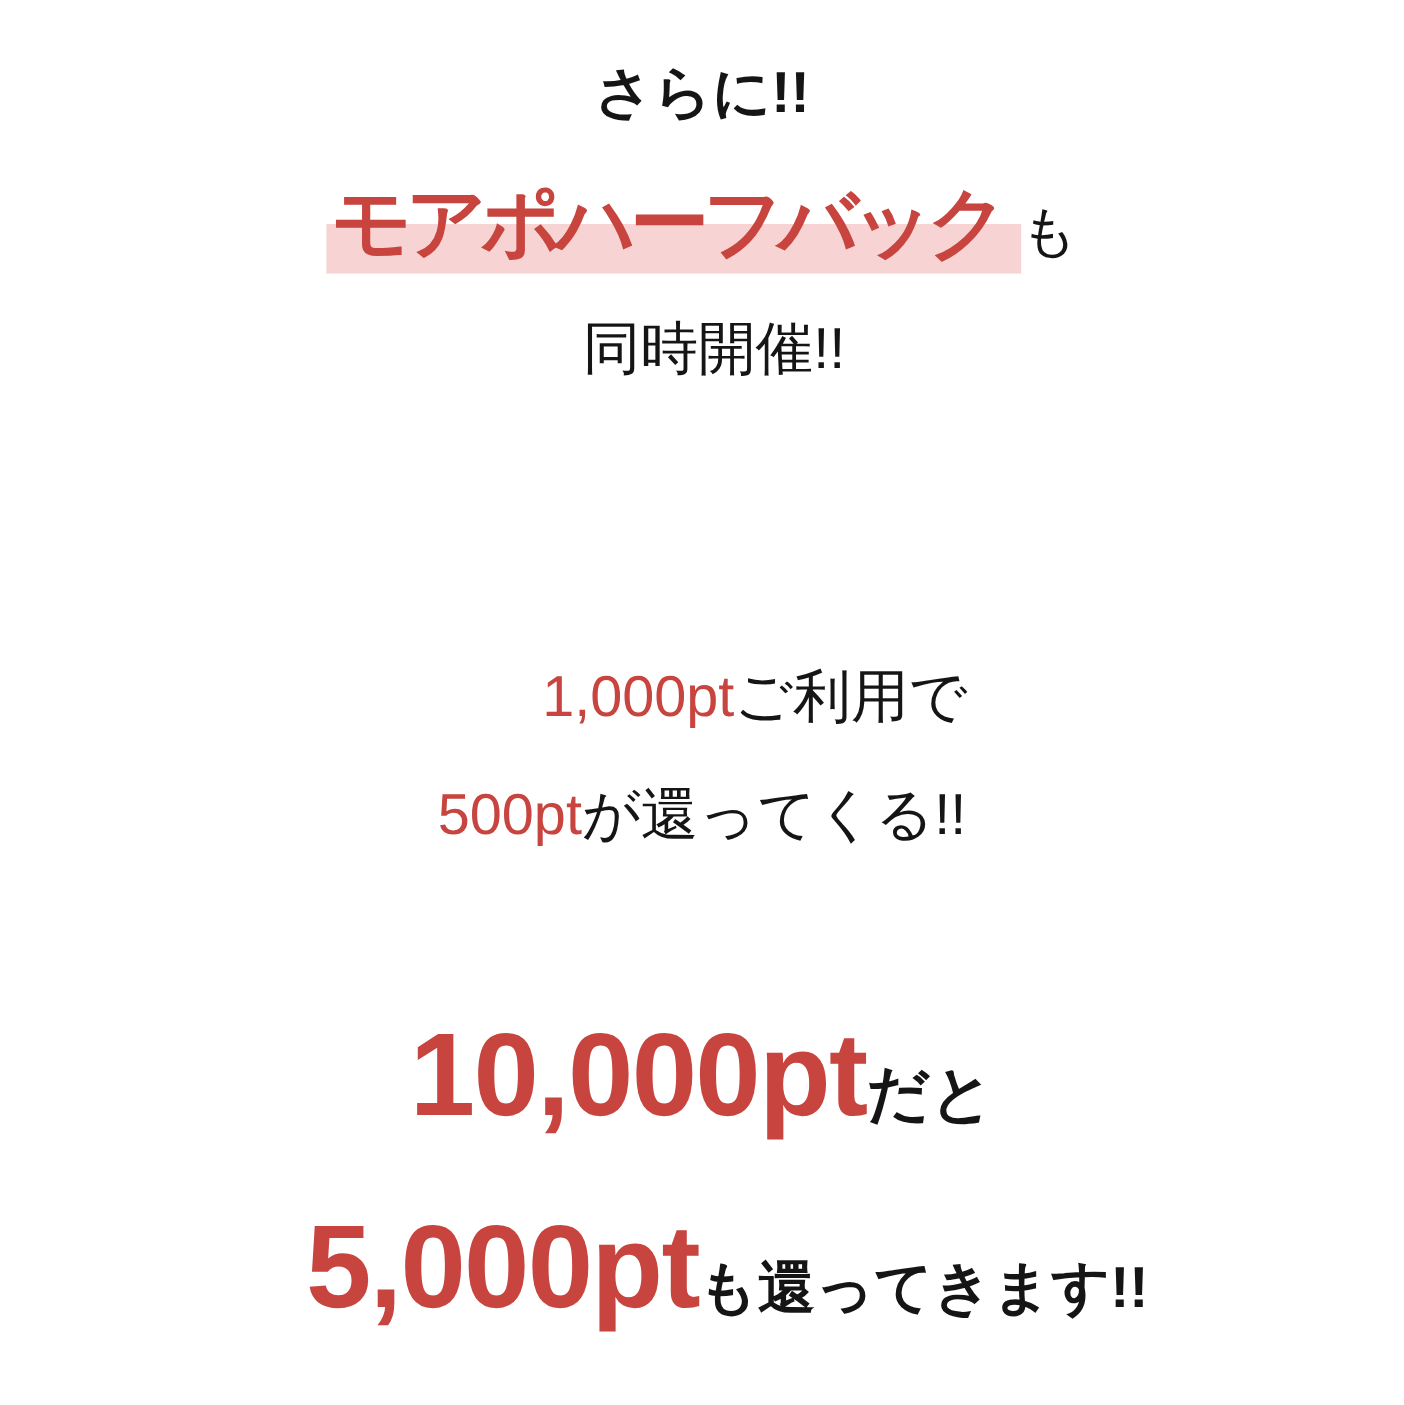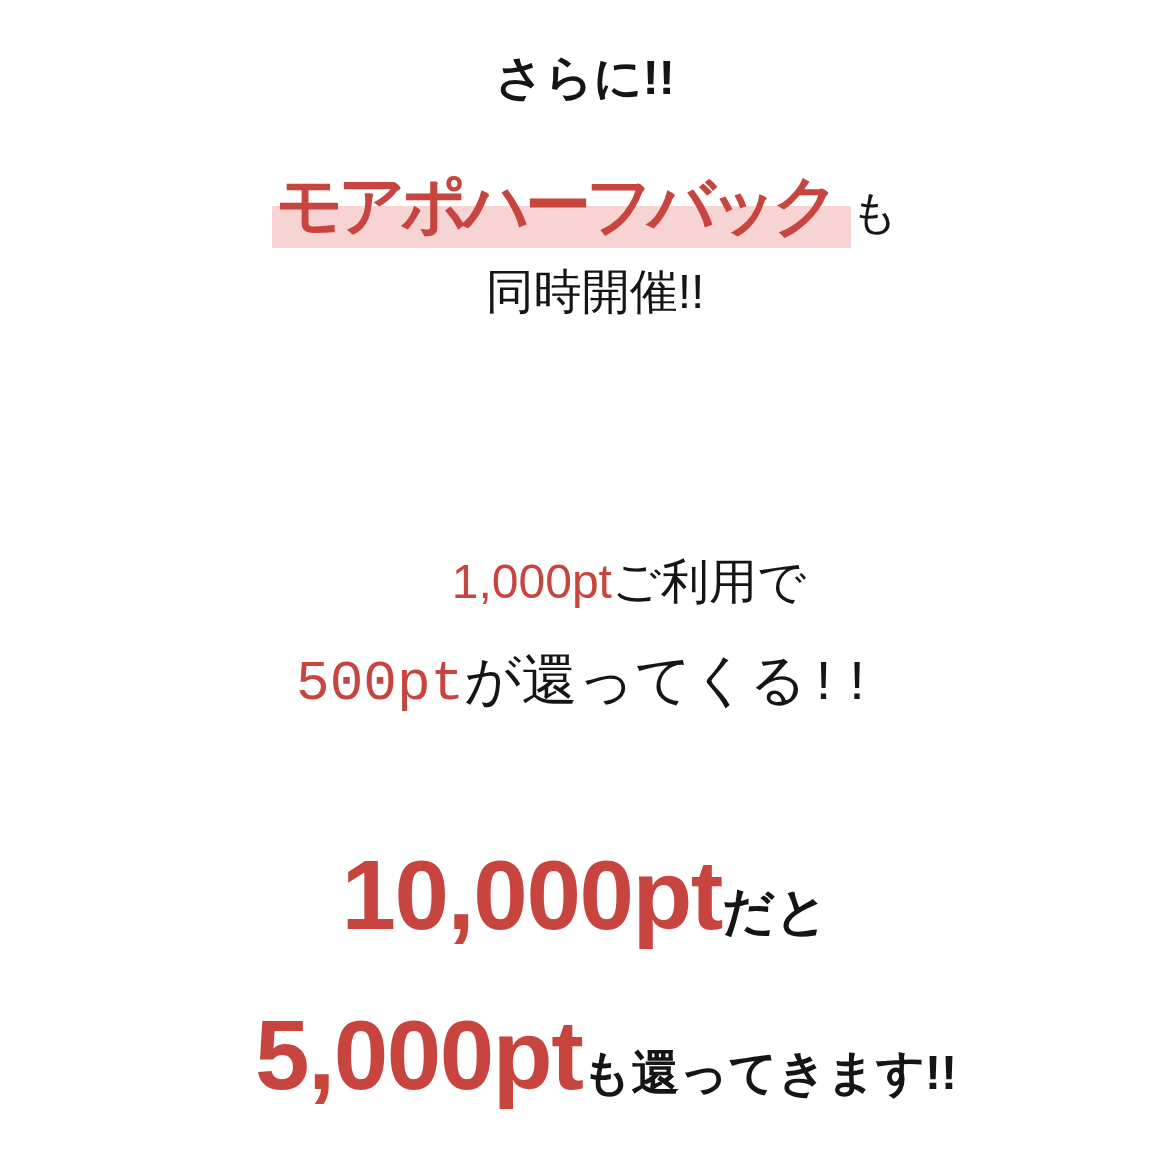--- a/index.html
+++ b/index.html
@@ -19,33 +19,33 @@
     position: absolute;
     left: 0;
     width: 100%;
     text-align: center;
     line-height: 1;
     white-space: nowrap;
     color: var(--text-black, #151515);
   }
   
   .l-sarani   { top: 54px;  font-size: 48px; font-weight: 700; }
-  .l-moapo    { top: 172px; font-size: 66px; font-weight: 700; }
+  .l-moapo    { top: 152px; font-size: 66px; font-weight: 700; }
   .moapo-hl {
     color: var(--accent-red, #c8453f);
     letter-spacing: -0.08em;
     padding: 0 16px 6px 4px;
     background: linear-gradient(to bottom, rgba(255,255,255,0) 48%, var(--highlight-pink, #f7d4d3) 48%);
   }
   .moapo-suffix { font-size: 46px; font-weight: 500; letter-spacing: 0; color: var(--text-black, #151515); }
   .l-doji     { top: 268px; font-size: 48px; font-weight: 500; margin-left: 10px; }
   
   .l-tatoeba  { top: 462px; font-size: 48px; font-weight: 500; }
   .l-use      { top: 558px; font-size: 48px; font-weight: 500; padding-left: 44px; }
-  .l-return   { top: 656px; font-size: 56px; font-weight: 500; font-family: Liberation Mono, monospace; }
+  .l-return   { top: 656px; font-size: 48px; font-weight: 500; }
   .accent     { color: var(--accent-red, #c8453f); }
   
   .l-payout1  { top: 846px; }
   .l-payout2  { top: 1006px; margin-left: 21px; }
   .payout-num {
     font-size: 98px;
     font-weight: 700;
     color: var(--accent-red, #c8453f);
     letter-spacing: -0.015em;
   }

